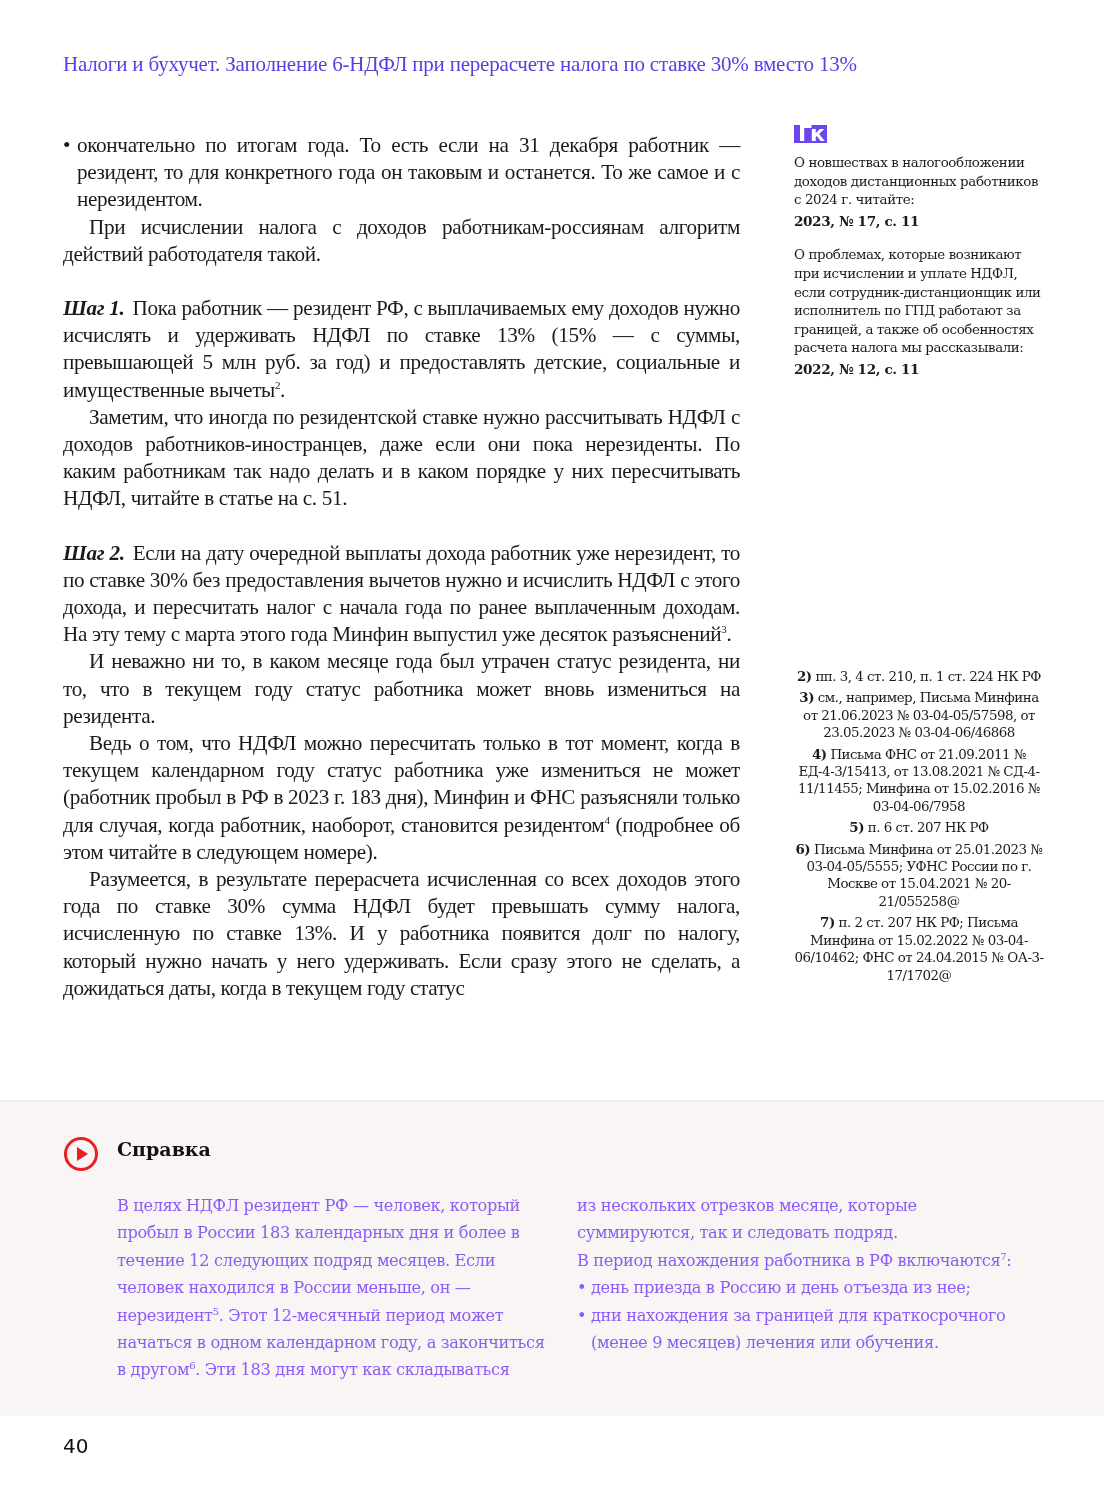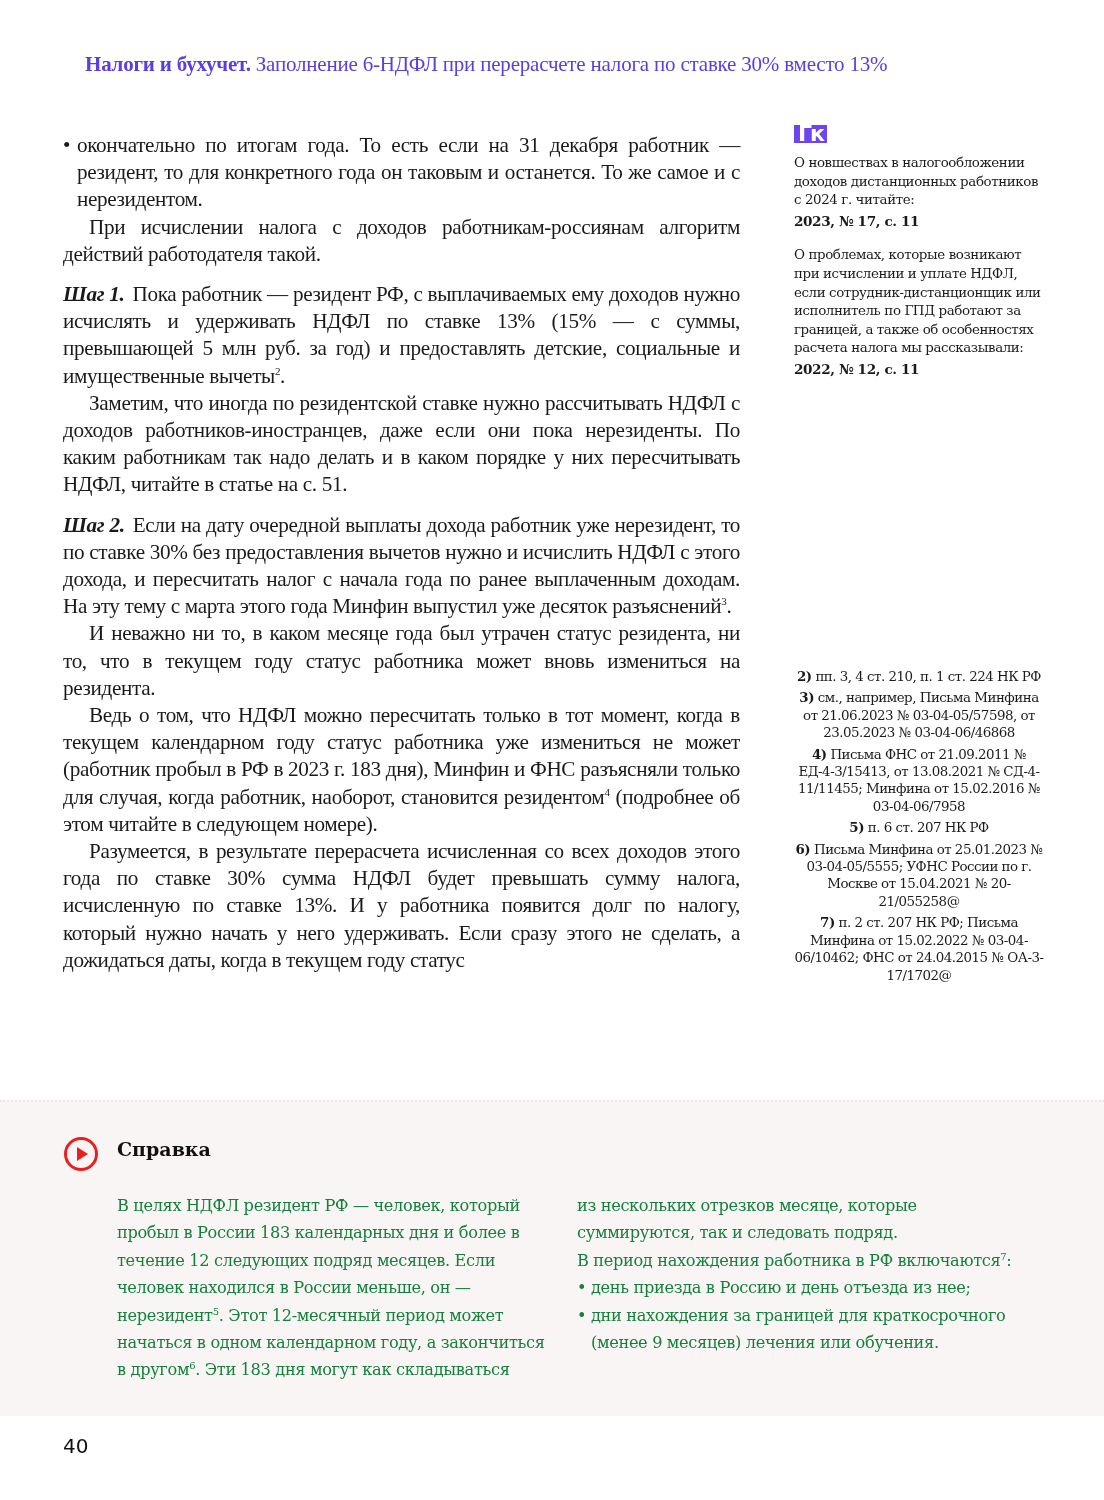--- a/index.html
+++ b/index.html
@@ -1,42 +1,42 @@
 <!DOCTYPE html>
 <html><head>
 <meta charset="utf-8">
 <style>
   html, body { margin: 0; padding: 0; background: #ffffff; }
   body { width: 1104px; height: 1500px; position: relative; overflow: hidden; font-family: "Liberation Serif", "DejaVu Serif", serif; color: #1a1a1a; }
 
   .running-head { position: absolute; left: 63px; top: 52px; font-family: "Liberation Serif", serif; font-size: 21px; color: #5b3de0; white-space: nowrap; letter-spacing: -0.2px; }
-  .running-head .section { font-weight: bold; margin-left: 22px; }
+  .running-head .section { font-weight: normal; }
 
   .main { position: absolute; left: 63px; top: 132px; width: 677px; font-size: 21.2px; line-height: 27.2px; letter-spacing: -0.35px; text-align: justify; }
   .main p { margin: 0; }
   .main .indent { text-indent: 26px; }
   .main .cont { padding-left: 14px; position: relative; }
   .main .cont .bullet { position: absolute; left: 0; top: 0; }
-  .main .step { margin-top: 13px; }
+  .main .step { margin-top: 27px; }
   .main .step-label { font-weight: bold; font-style: italic; margin-right: 8px; }
   .main sup { font-size: 11px; line-height: 0; vertical-align: super; }
 
   .sidebar { position: absolute; left: 794px; top: 125px; width: 250px; font-size: 13.4px; line-height: 18.6px; font-family: "DejaVu Serif", serif; letter-spacing: -0.4px; }
   .logo { width: 33px; height: 18px; background: #6c45f0; color: #fff; font-family: "DejaVu Sans", sans-serif; font-weight: bold; font-size: 22px; display: flex; align-items: center; justify-content: center; letter-spacing: -2px; margin-bottom: 11px; }
   .sidebar .ref-text { margin: 0; }
   .sidebar .ref-issue { font-weight: bold; margin: 2px 0 16px 0; font-size: 13.6px; }
 
   .footnotes { position: absolute; left: 794px; top: 668px; width: 250px; font-size: 13.4px; line-height: 17.4px; font-family: "DejaVu Serif", serif; letter-spacing: -0.5px; text-align: center; }
   .footnote { margin: 0 0 4px 0; }
   .footnote .num { font-weight: bold; }
 
   .note-box { position: absolute; left: 0; top: 1100px; width: 1104px; height: 314px; background: #f8f5f4; border-top: 2px dotted #ede7e5; }
   .note-icon { position: absolute; left: 63px; top: 34px; width: 36px; height: 36px; }
   .note-title { position: absolute; left: 117px; top: 36px; font-family: "DejaVu Serif", serif; font-weight: bold; font-size: 19px; color: #111; }
-  .note-col { position: absolute; top: 90px; width: 440px; font-family: "DejaVu Serif", serif; font-size: 16.2px; line-height: 27.4px; letter-spacing: -0.35px; color: #15803d; }
+  .note-col { position: absolute; top: 90px; width: 440px; font-family: "DejaVu Serif", serif; font-size: 16.2px; line-height: 27.4px; letter-spacing: -0.35px; color: #8b5cf6; }
   .note-col p { margin: 0; }
   .note-col.left { left: 117px; }
   .note-col.right { left: 577px; }
   .note-col sup { font-size: 10px; line-height: 0; vertical-align: super; }
   .note-col .li { position: relative; padding-left: 14px; }
   .note-col .li .bullet { position: absolute; left: 0; top: 0; }
 
   .page-number { position: absolute; left: 63px; top: 1434px; font-family: "DejaVu Sans", sans-serif; font-size: 20px; color: #111; }
 </style>
 </head>

